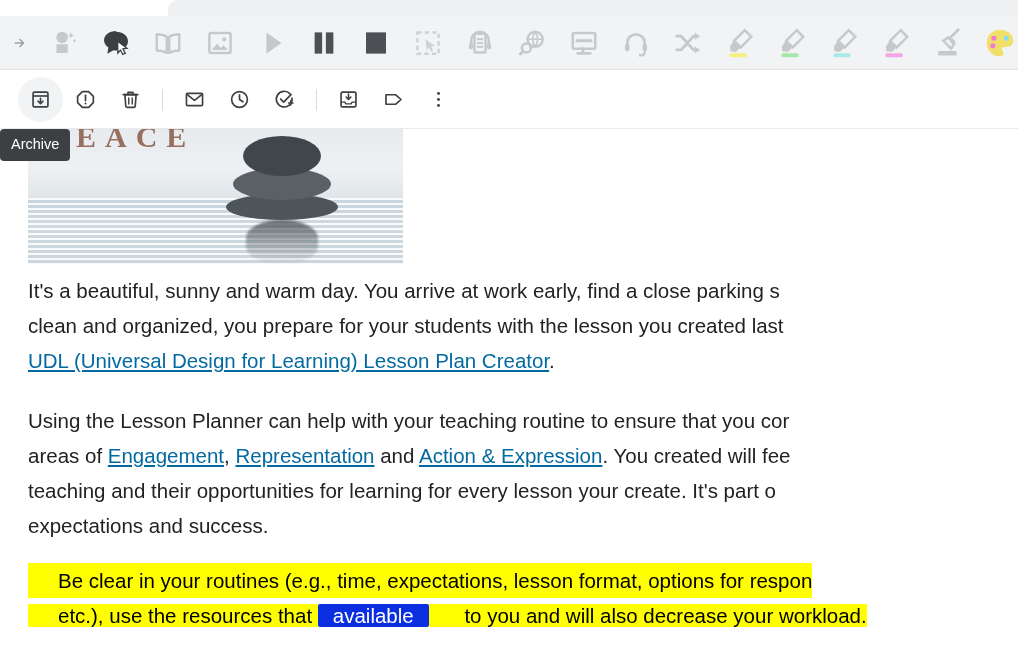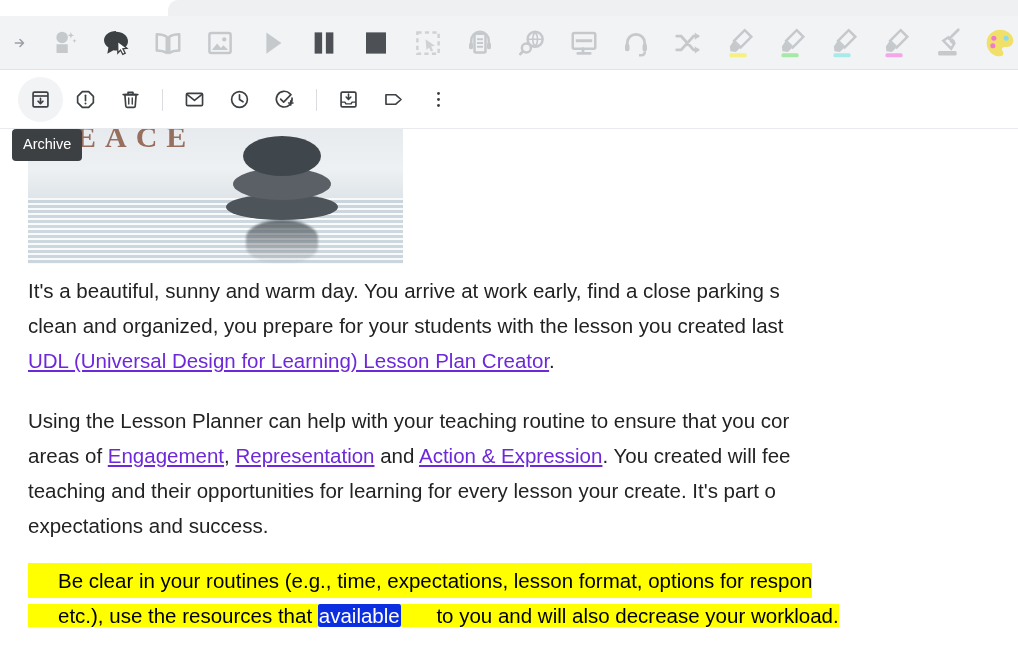--- a/index.html
+++ b/index.html
@@ -56,21 +56,20 @@
   
   .tooltip {
     position:absolute; left:0px; top:129px;
     background:#3c4043; color:#fff;
     font-size:14.5px; line-height:1;
     padding:8px 11px 9px 11px;
     border-radius:4px;
     white-space:nowrap;
     z-index:40;
     font-family:"Liberation Sans", sans-serif;
-    margin-left:12px;
   }
 
   
   .body-area {
     position:absolute; left:0; top:129px; width:1008px; height:524px;
     background:#ffffff; overflow:hidden;
   }
 
   .hero {
     position:absolute; left:28px; top:-5px;
@@ -113,24 +112,24 @@
     color:#222222;
     width:1140px;            
     white-space:nowrap;
   }
   .para .ln { display:block; }
 
   #p1 { top:144px; }
   #p2 { top:274px; }
   #p3 { top:434px; }
 
-  a.lnk { color:#6d28d9; text-decoration:underline; }
+  a.lnk { color:#0369a1; text-decoration:underline; }
 
   .hl { background:#ffff00; color:#000000;padding-left:30px; }
-  .sel { background:#0b2ee0; color:#ffffff; border-radius:2px; padding:0 1px; }
+  .sel { background:#0b2ee0; color:#ffffff; border-radius:2px; padding:0 15px; }
 
   .p3line { display:block; width:max-content; }
 </style>
 </head>
 <body>
 
 <div id="app">
 
   <div class="top-white"></div>
   <div class="ext-panel-cap"></div>

